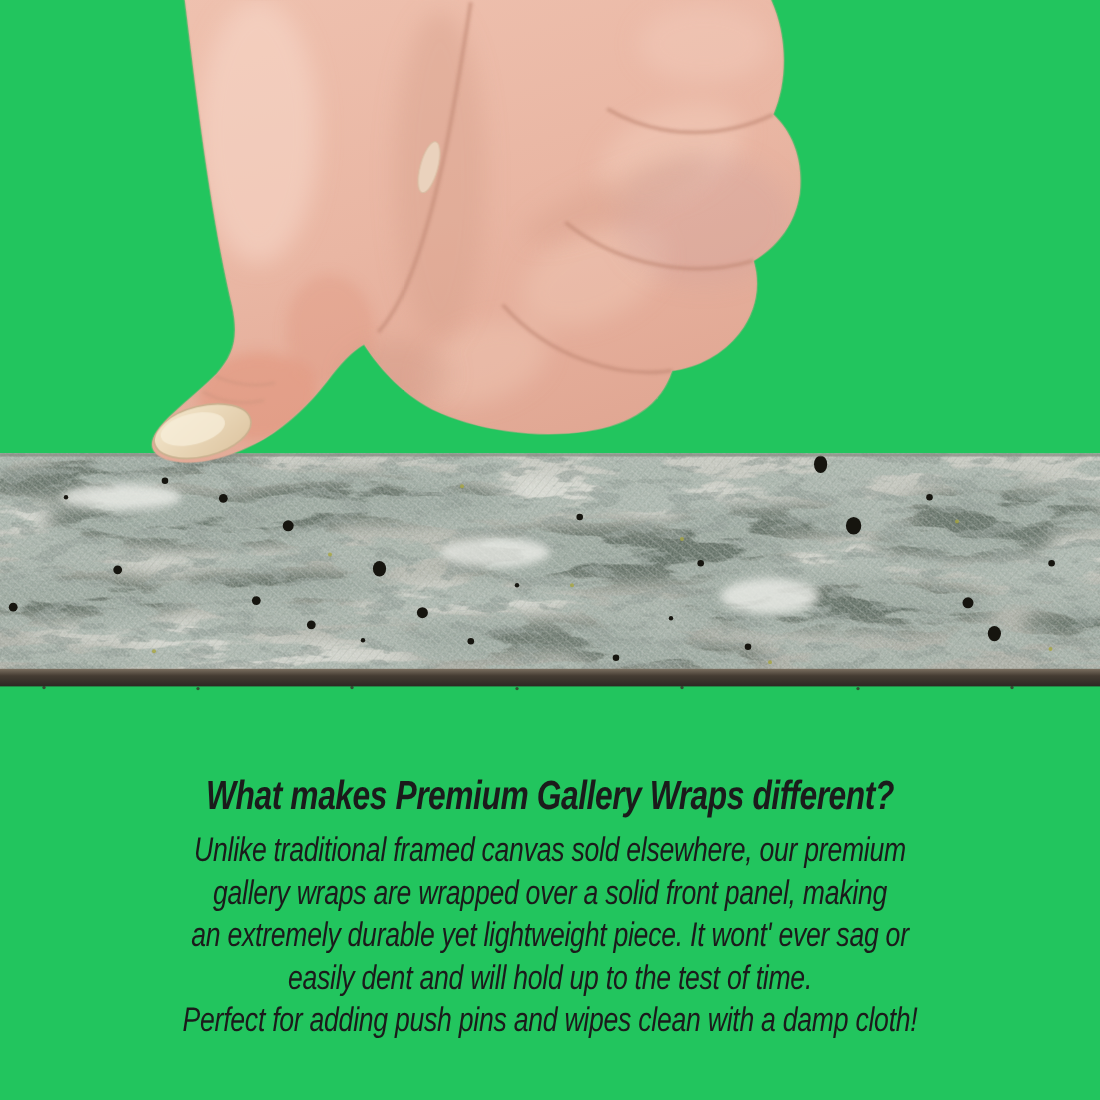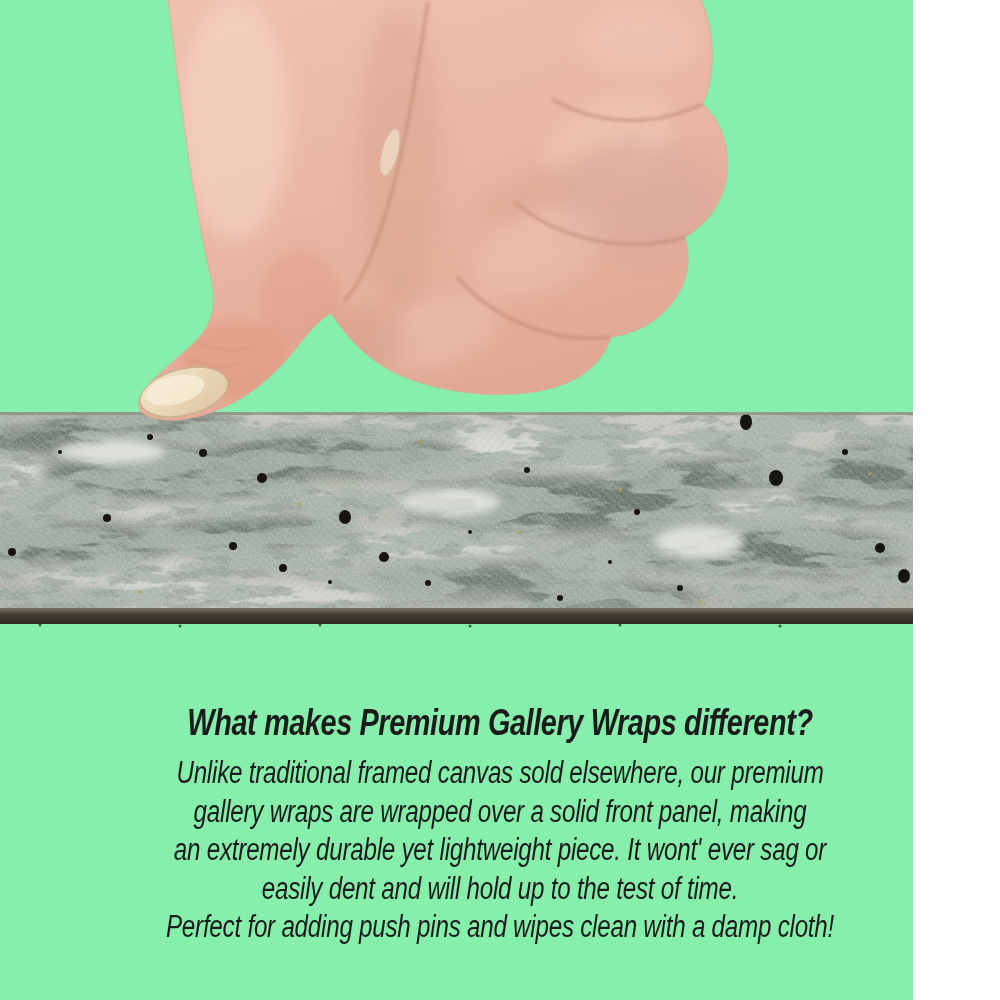--- a/index.html
+++ b/index.html
@@ -1,17 +1,17 @@
 <!DOCTYPE html>
 <html><head>
 <meta charset="utf-8">
 <style>
   html,body{margin:0;padding:0;background:#ffffff;}
   .stage{
-    position:relative;width:913px;height:1000px;background:#86efac;
+    position:relative;width:1000px;height:1000px;background:#22c55e;
     overflow:hidden;font-family:"Liberation Sans",sans-serif;
   }
   .strip-svg{position:absolute;left:0;top:412px;width:1000px;height:218px;display:block;}
   .hand-svg{position:absolute;left:0;top:0;width:1000px;height:440px;display:block;}
   .info{
     position:absolute;top:702px;left:0;width:1000px;text-align:center;
     color:#1b1b1b;font-style:italic;
     transform:scaleX(0.78);transform-origin:500px 0;
   }
   .info h1{

